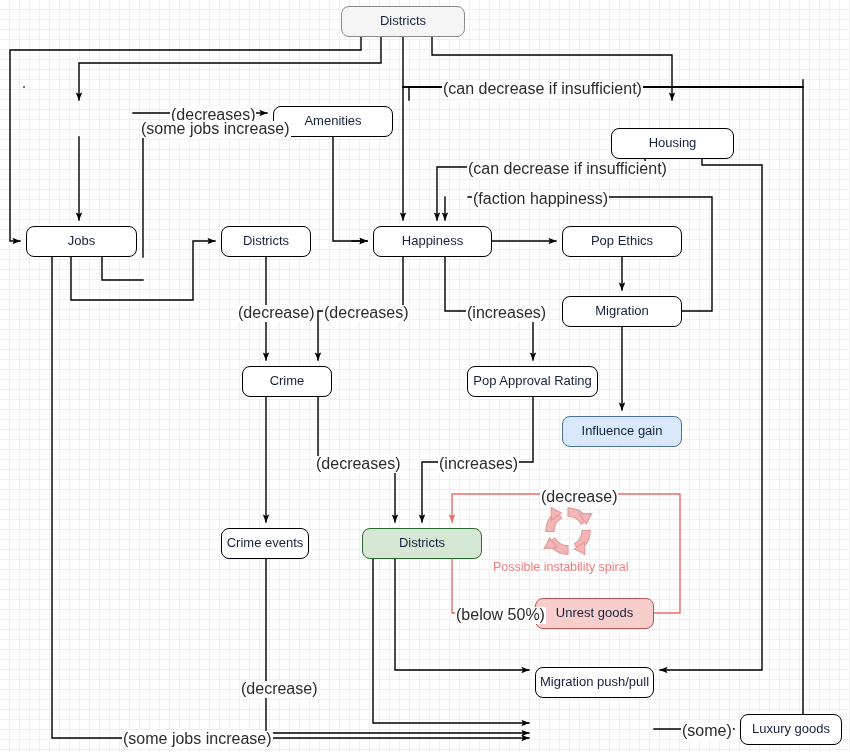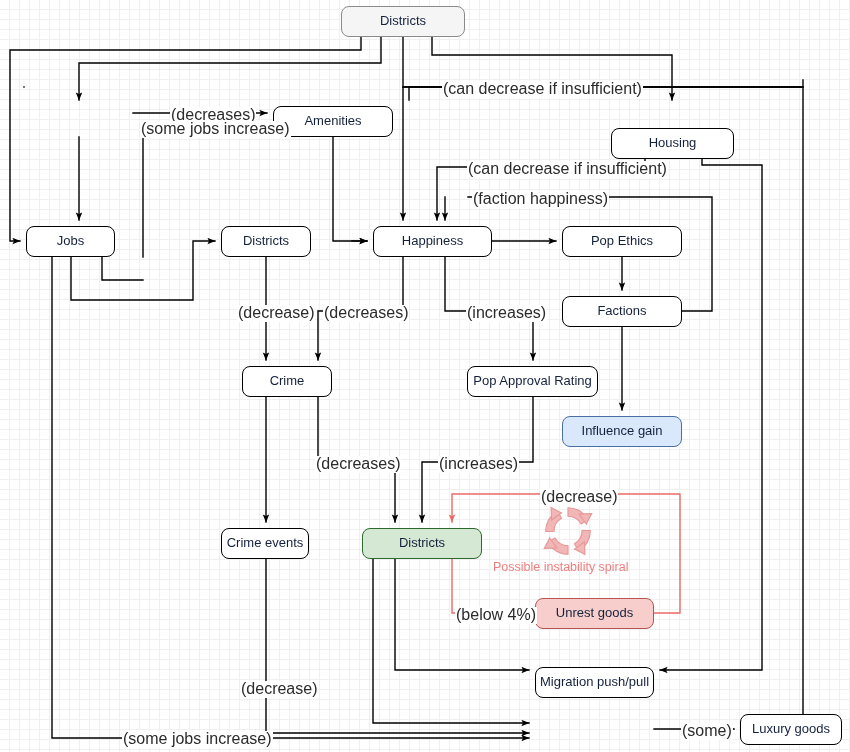--- a/index.html
+++ b/index.html
@@ -160,46 +160,46 @@
 
       <path d="M654,613 L680,613 L680,494 L452,494 L452,522" marker-end="url(#ahr)"></path>
 
       <path d="M452,559 L452,613 L529,613" marker-end="url(#ahr)"></path>
     </g>
   </svg>
 
   <div class="node gray" style="left:341px;top:6px;width:124px;height:31px;">Districts</div>
   <div class="node" style="left:273px;top:106px;width:120px;height:31px;">Amenities</div>
   <div class="node" style="left:611px;top:106px;width:123px;height:31px;margin-top:22px;">Housing</div>
-  <div class="node" style="left:26px;top:226px;width:89px;height:31px;">Jobs</div>
+  <div class="node" style="left:26px;top:226px;width:111px;height:31px;">Jobs</div>
   <div class="node" style="left:221px;top:226px;width:90px;height:31px;">Districts</div>
   <div class="node" style="left:373px;top:226px;width:119px;height:31px;">Happiness</div>
   <div class="node" style="left:562px;top:226px;width:120px;height:31px;">Pop Ethics</div>
-  <div class="node" style="left:562px;top:296px;width:120px;height:31px;">Factions</div>
+  <div class="node" style="left:562px;top:296px;width:120px;height:31px;">Migration</div>
   <div class="node" style="left:242px;top:366px;width:90px;height:31px;">Crime</div>
   <div class="node" style="left:467px;top:366px;width:131px;height:31px;">Pop Approval Rating</div>
   <div class="node blue" style="left:562px;top:416px;width:120px;height:31px;">Influence gain</div>
   <div class="node" style="left:221px;top:528px;width:88px;height:31px;">Crime events</div>
   <div class="node green" style="left:362px;top:528px;width:120px;height:31px;">Districts</div>
   <div class="node red" style="left:535px;top:598px;width:119px;height:31px;">Unrest goods</div>
   <div class="node" style="left:535px;top:655px;width:119px;height:31px;margin-top:12px;">Migration push/pull</div>
   <div class="node" style="left:740px;top:714px;width:102px;height:31px;">Luxury goods</div>
 
   <div class="edge-label" style="left:170px;top:107px;">(decreases)</div>
   <div class="edge-label" style="left:140px;top:121px;">(some jobs increase)</div>
   <div class="edge-label" style="left:442px;top:81px;">(can decrease if insufficient)</div>
   <div class="edge-label" style="left:467px;top:161px;">(can decrease if insufficient)</div>
   <div class="edge-label" style="left:472px;top:191px;">(faction happiness)</div>
   <div class="edge-label" style="left:237px;top:305px;">(decrease)</div>
   <div class="edge-label" style="left:323px;top:305px;">(decreases)</div>
   <div class="edge-label" style="left:466px;top:305px;">(increases)</div>
   <div class="edge-label" style="left:315px;top:456px;">(decreases)</div>
   <div class="edge-label" style="left:438px;top:456px;">(increases)</div>
   <div class="edge-label" style="left:540px;top:489px;">(decrease)</div>
-  <div class="edge-label" style="left:455px;top:607px;">(below 4%)</div>
+  <div class="edge-label" style="left:455px;top:607px;">(below 50%)</div>
   <div class="edge-label" style="left:240px;top:681px;">(decrease)</div>
   <div class="edge-label" style="left:122px;top:731px;">(some jobs increase)</div>
   <div class="edge-label" style="left:681px;top:723px;">(some)</div>
 
   <div class="spiral-icon" style="left:537px;top:500px;">
     <svg viewBox="0 0 64 64" width="62" height="62" aria-hidden="true">
       <g fill="#f3b6b6" stroke="#e59a9a" stroke-width="1.2">
         <path d="M32 8 a24 24 0 0 1 21 12.5 l-7.5 4.3 a15.5 15.5 0 0 0 -13.5 -8 z"></path>
         <path d="M53 20.5 l3.5 -6.5 l-13 0.5 l7.5 10.3 z"></path>
         <path d="M55 31.5 a24 24 0 0 1 -12 21.2 l-4.3 -7.6 a15.5 15.5 0 0 0 7.8 -13.6 z"></path>

